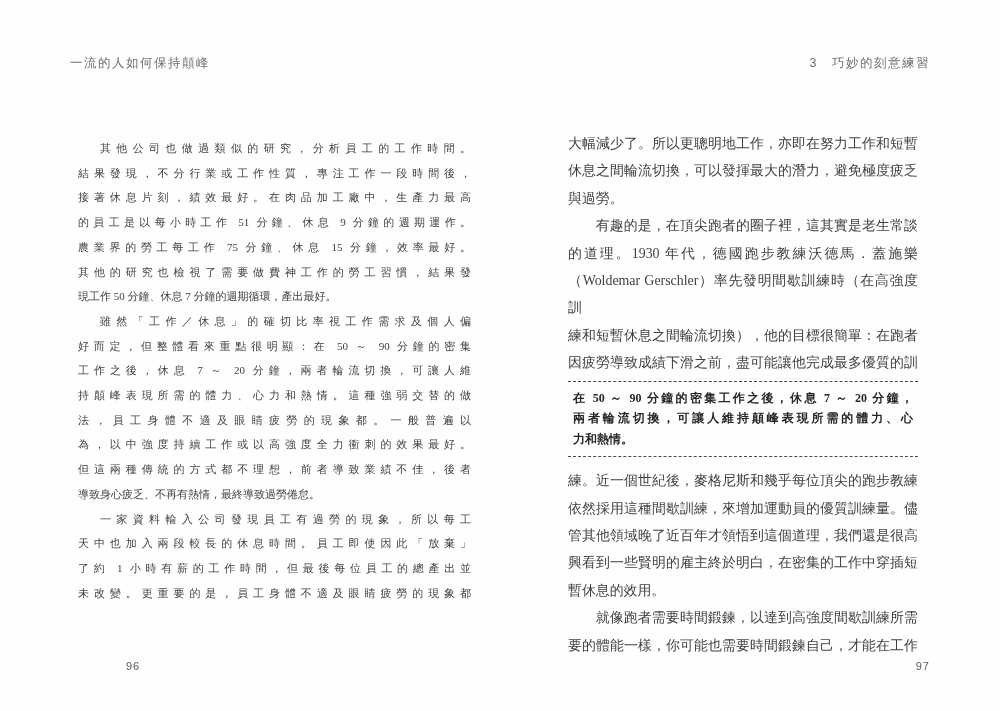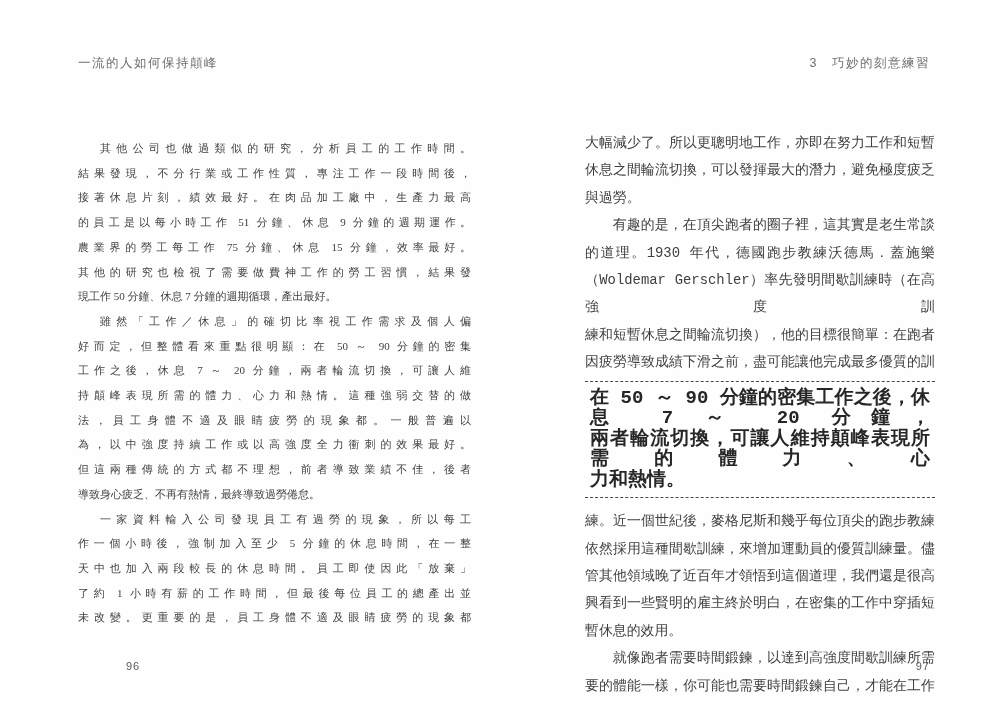--- a/index.html
+++ b/index.html
@@ -10,46 +10,46 @@
     font-family: "Liberation Serif", "DejaVu Serif", serif;
     color: #3f3f3f;
     overflow: hidden;
   }
   .running-header {
     position: absolute; top: 55px;
     font-size: 12.5px; letter-spacing: 1.5px;
     color: #6f6f6f;
     font-family: "Liberation Sans", "DejaVu Sans", sans-serif;
   }
-  .running-header.left { left: 78px; }
+  .running-header.left { left: 70px; }
   .running-header.right { right: 70px; text-align: left; }
   .running-header .chap-num { margin-right: 14px; }
   .textcol {
     position: absolute;
     text-align: justify;
   }
   .textcol.left {
     left: 78px; top: 136px; width: 393px;
     font-size: 11px; line-height: 24.7px;
   }
   .textcol.right {
-    left: 585px; top: 130px; width: 350px;
-    font-size: 13.9px; line-height: 27.4px; font-family: Liberation Mono, monospace;
+    left: 568px; top: 130px; width: 350px;
+    font-size: 13.9px; line-height: 27.4px;
   }
   .para { margin: 0; }
   .line { text-align: justify; text-align-last: justify; }
   .line.end { text-align-last: left; }
   .line.indent { text-indent: 2em; }
   .callout {
     margin: 4px 0 10px 0;
     padding: 6px 5px 7px 5px;
     border-top: 1.5px dashed #4a4a4a;
     border-bottom: 1.5px dashed #4a4a4a;
     font-weight: bold;
-    font-size: 19px;
+    font-size: 12px;
     line-height: 20.5px;
     color: #262626;
   }
   .page-number {
     position: absolute; top: 660px;
     font-size: 11px; color: #5a5a5a;
     font-family: "Liberation Sans", "DejaVu Sans", sans-serif;
     letter-spacing: 1px;
   }
   .page-number.left { left: 86px; margin-left: 40px; }
@@ -81,21 +81,20 @@
         <div class="line">好而定，但整體看來重點很明顯：在 50 ～ 90 分鐘的密集</div>
         <div class="line">工作之後，休息 7 ～ 20 分鐘，兩者輪流切換，可讓人維</div>
         <div class="line">持顛峰表現所需的體力、心力和熱情。這種強弱交替的做</div>
         <div class="line">法，員工身體不適及眼睛疲勞的現象都。一般普遍以</div>
         <div class="line">為，以中強度持續工作或以高強度全力衝刺的效果最好。</div>
         <div class="line">但這兩種傳統的方式都不理想，前者導致業績不佳，後者</div>
         <div class="line end">導致身心疲乏、不再有熱情，最終導致過勞倦怠。</div>
       </div>
       <div class="para">
         <div class="line indent">一家資料輸入公司發現員工有過勞的現象，所以每工</div>
-        <div class="line">作一個小時後，強制加入至少 5 分鐘的休息時間，在一整</div>
         <div class="line">天中也加入兩段較長的休息時間。員工即使因此「放棄」</div>
         <div class="line">了約 1 小時有薪的工作時間，但最後每位員工的總產出並</div>
         <div class="line">未改變。更重要的是，員工身體不適及眼睛疲勞的現象都</div>
       </div>
     </div>
 
   <div class="textcol right">
       <div class="para">
         <div class="line">大幅減少了。所以更聰明地工作，亦即在努力工作和短暫</div>
         <div class="line">休息之間輪流切換，可以發揮最大的潛力，避免極度疲乏</div>

